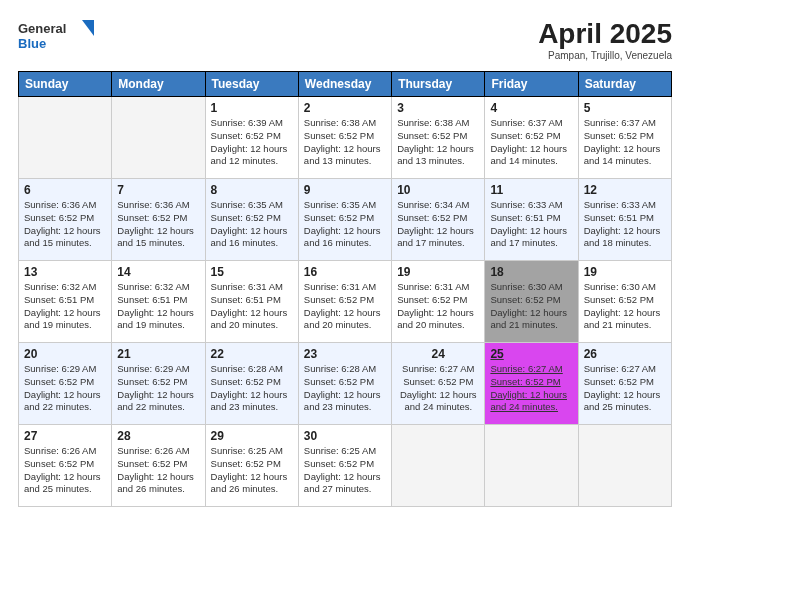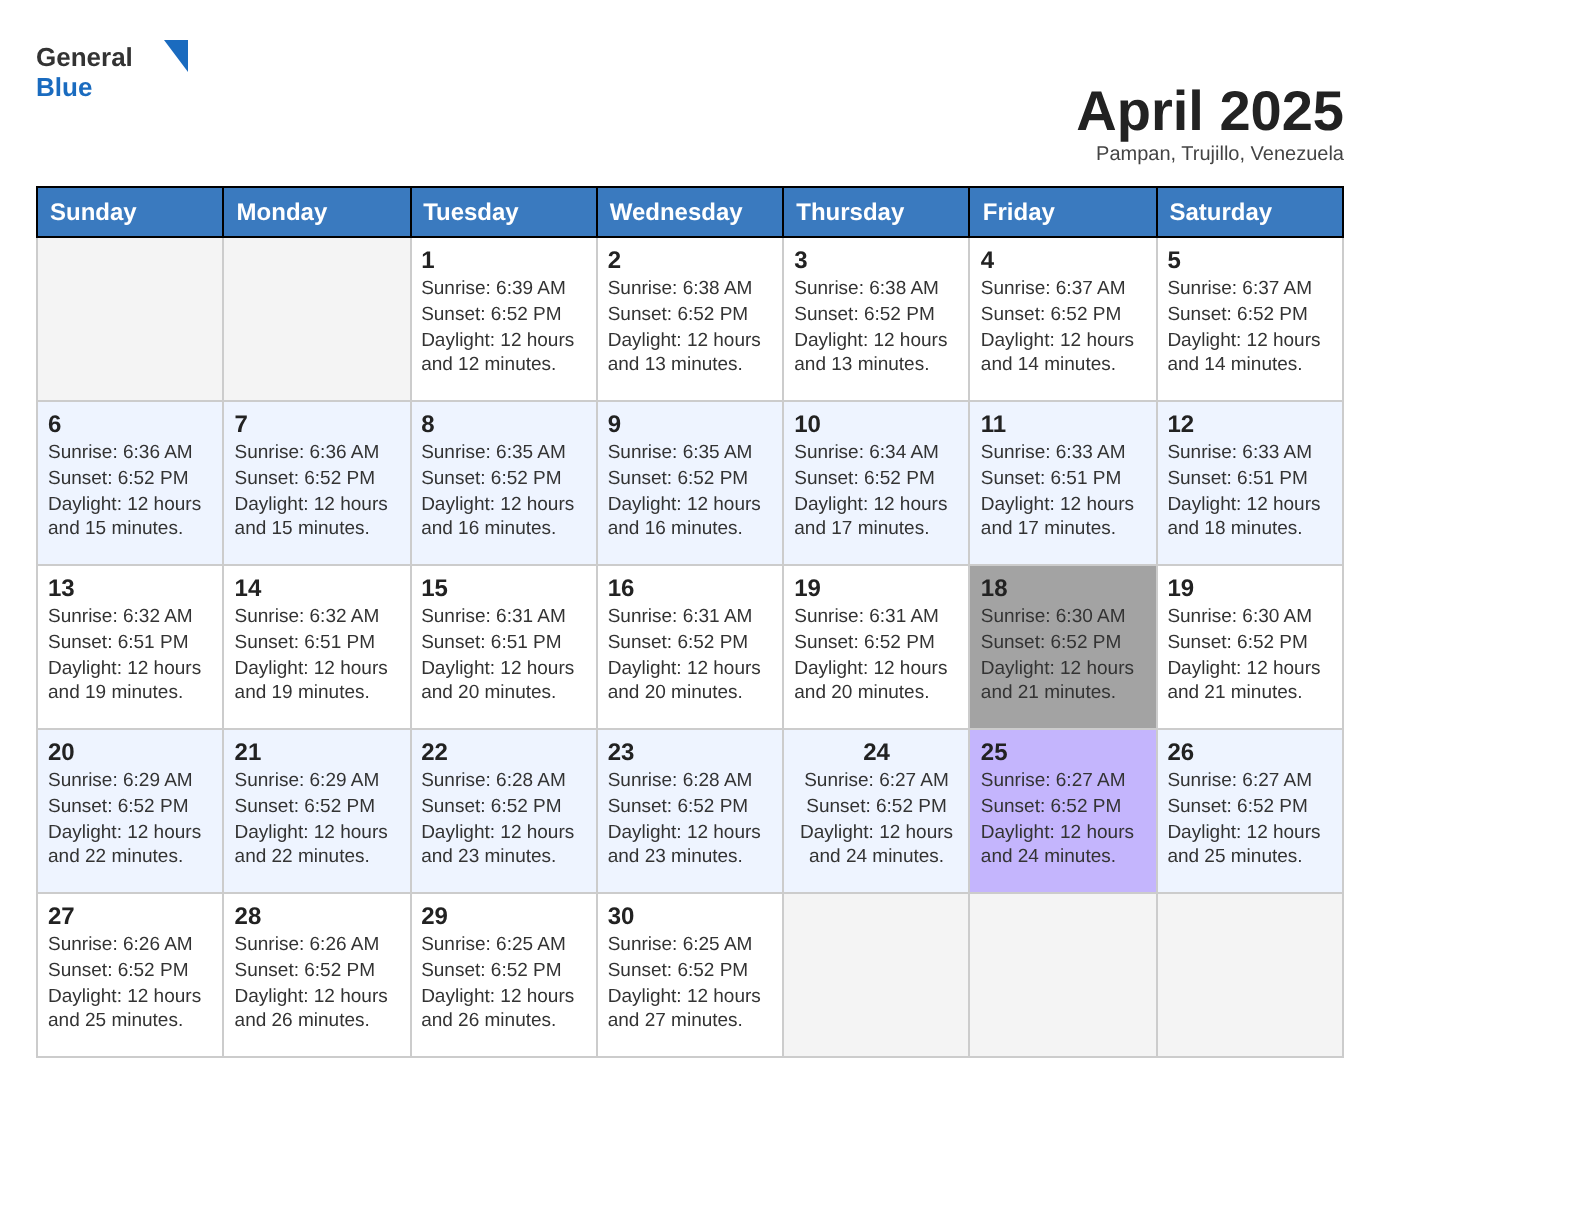--- a/index.html
+++ b/index.html
@@ -22,21 +22,20 @@
       align-items: flex-start;
       margin-bottom: 10px;
     }
     .logo {
       display: flex;
       align-items: center;
       gap: 4px;
     }
     .title-block {
       text-align: right;
-      margin-top: 22px;
     }
     .title-block h1 {
       font-size: 28px;
       font-weight: bold;
       color: #222;
     }
     .title-block h2 {
       font-size: 10px;
       font-weight: normal;
       color: #444;
@@ -209,21 +208,21 @@
             <div class="day-info">Sunrise: 6:28 AM<br>Sunset: 6:52 PM<br>Daylight: 12 hours and 23 minutes.</div>
           </td>
           <td style="background: rgb(238, 244, 255);">
             <div class="day-number">23</div>
             <div class="day-info">Sunrise: 6:28 AM<br>Sunset: 6:52 PM<br>Daylight: 12 hours and 23 minutes.</div>
           </td>
           <td style="background: rgb(238, 244, 255); text-align: center;">
             <div class="day-number">24</div>
             <div class="day-info">Sunrise: 6:27 AM<br>Sunset: 6:52 PM<br>Daylight: 12 hours and 24 minutes.</div>
           </td>
-          <td style="background: #c4b5fd;">
+          <td style="background: #d946ef; text-decoration: underline;">
             <div class="day-number">25</div>
             <div class="day-info">Sunrise: 6:27 AM<br>Sunset: 6:52 PM<br>Daylight: 12 hours and 24 minutes.</div>
           </td>
           <td style="background: rgb(238, 244, 255);">
             <div class="day-number">26</div>
             <div class="day-info">Sunrise: 6:27 AM<br>Sunset: 6:52 PM<br>Daylight: 12 hours and 25 minutes.</div>
           </td>
         </tr>
         <tr>
           <td style="background: rgb(255, 255, 255);">

